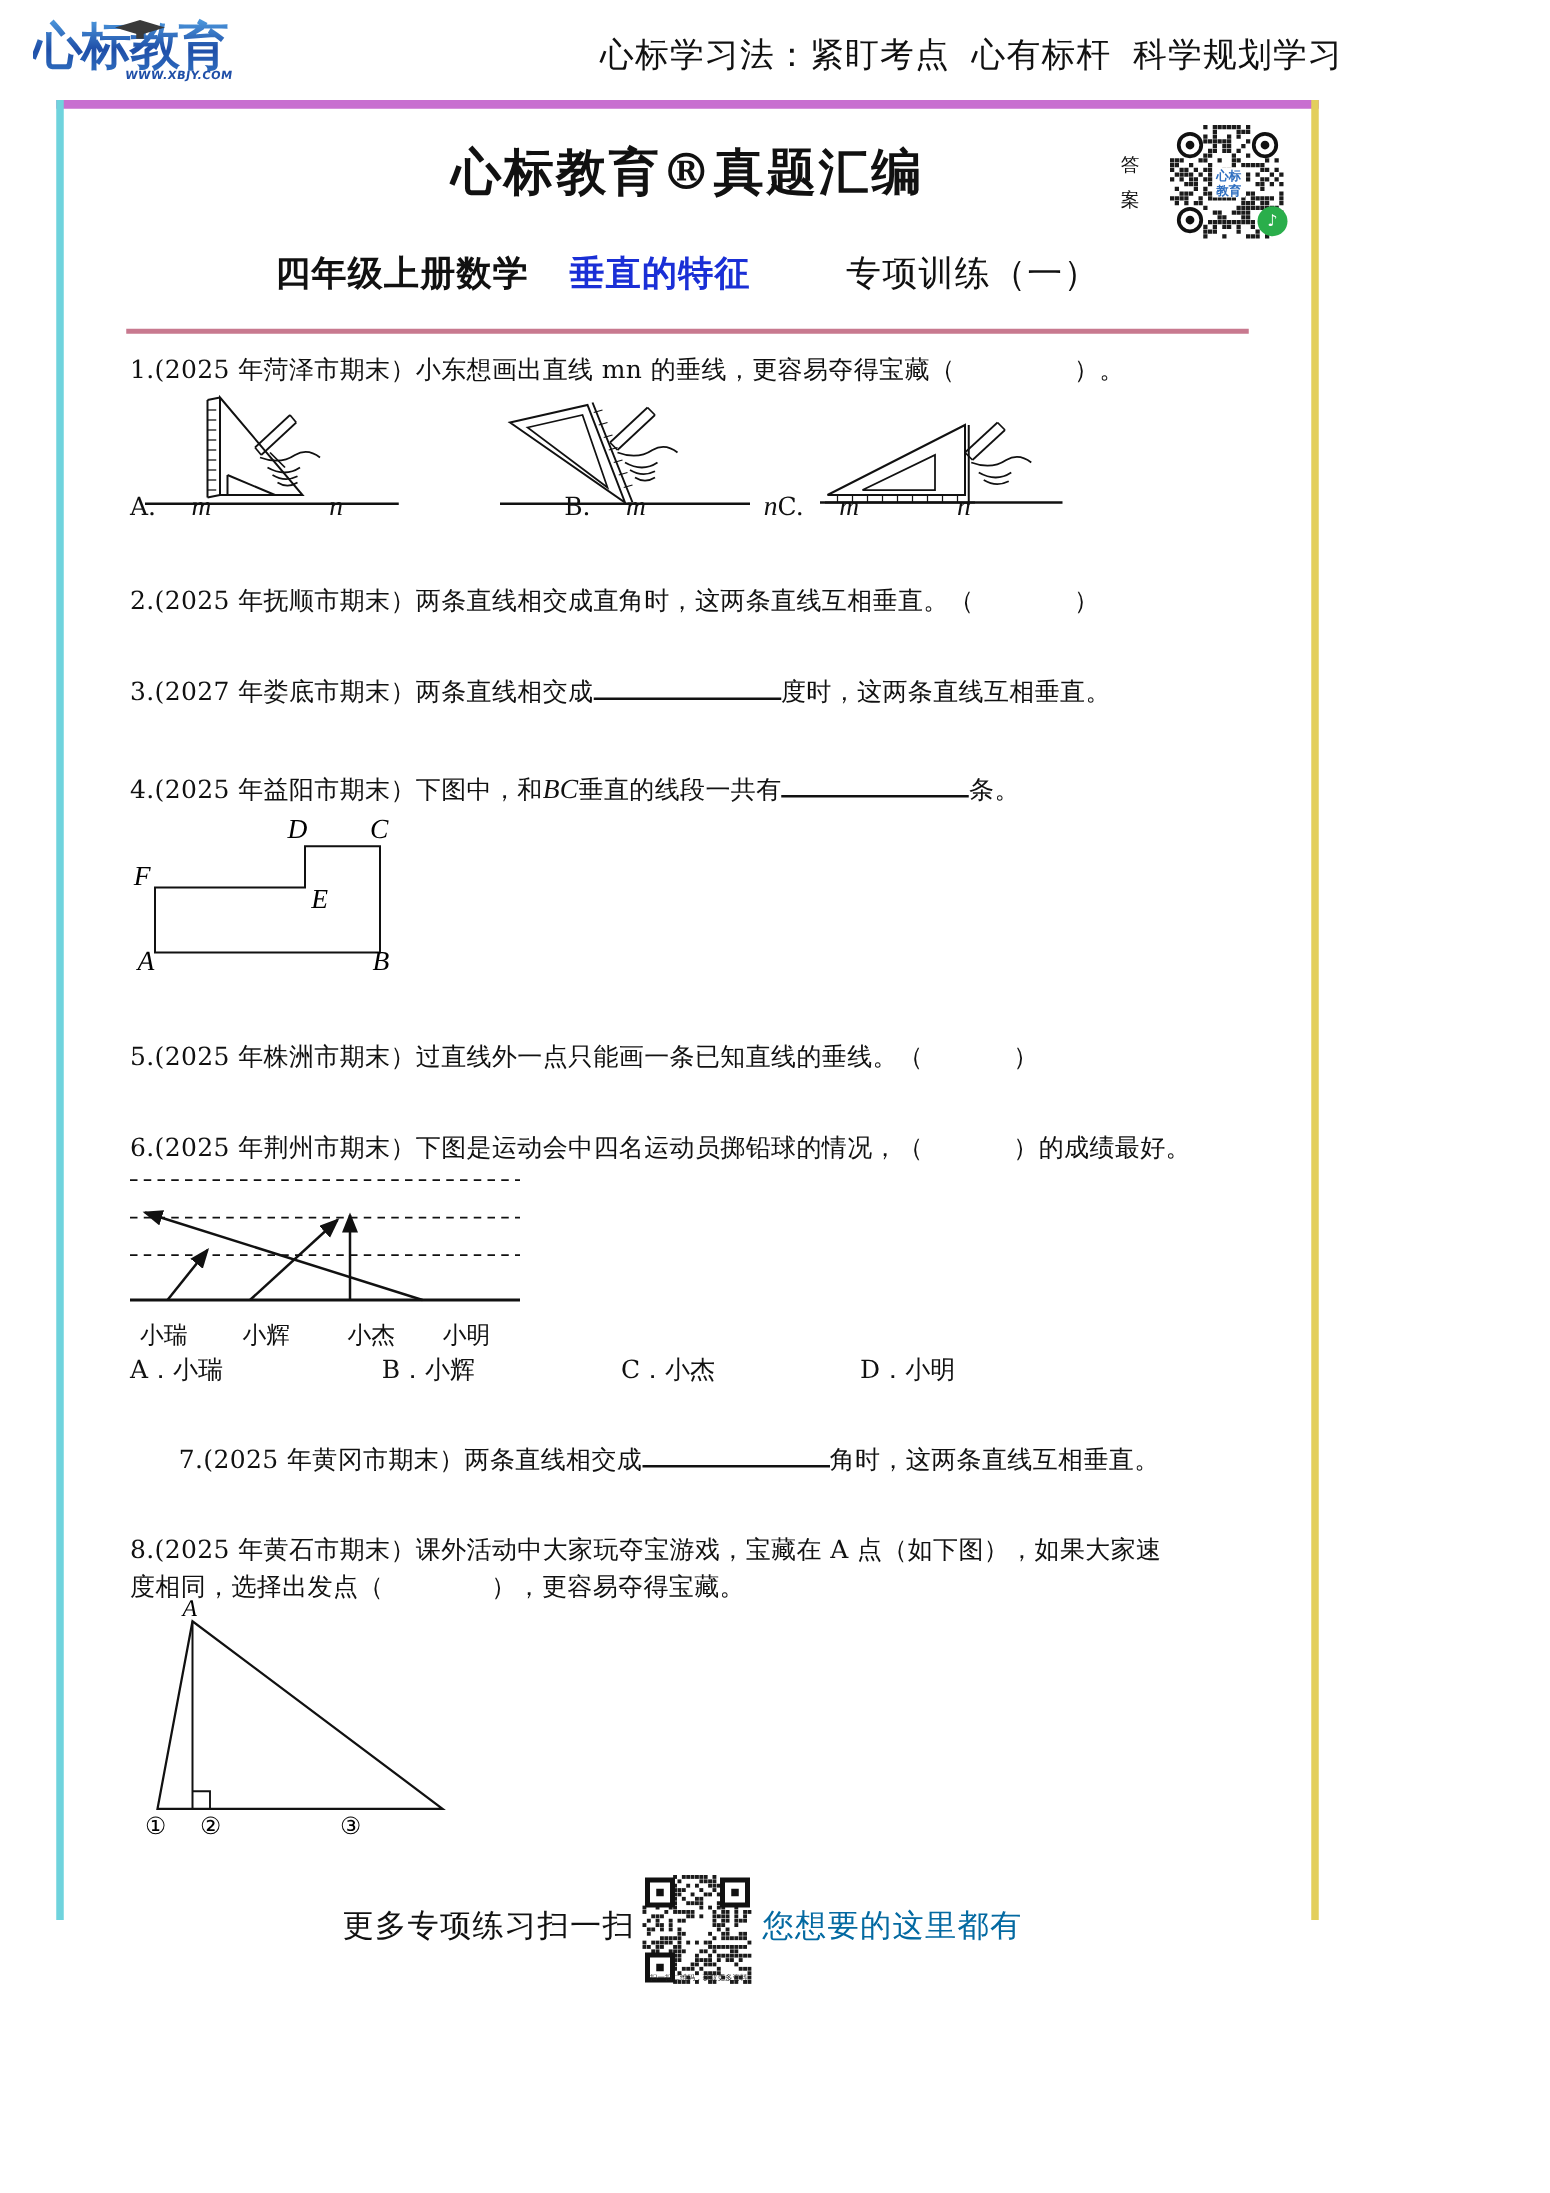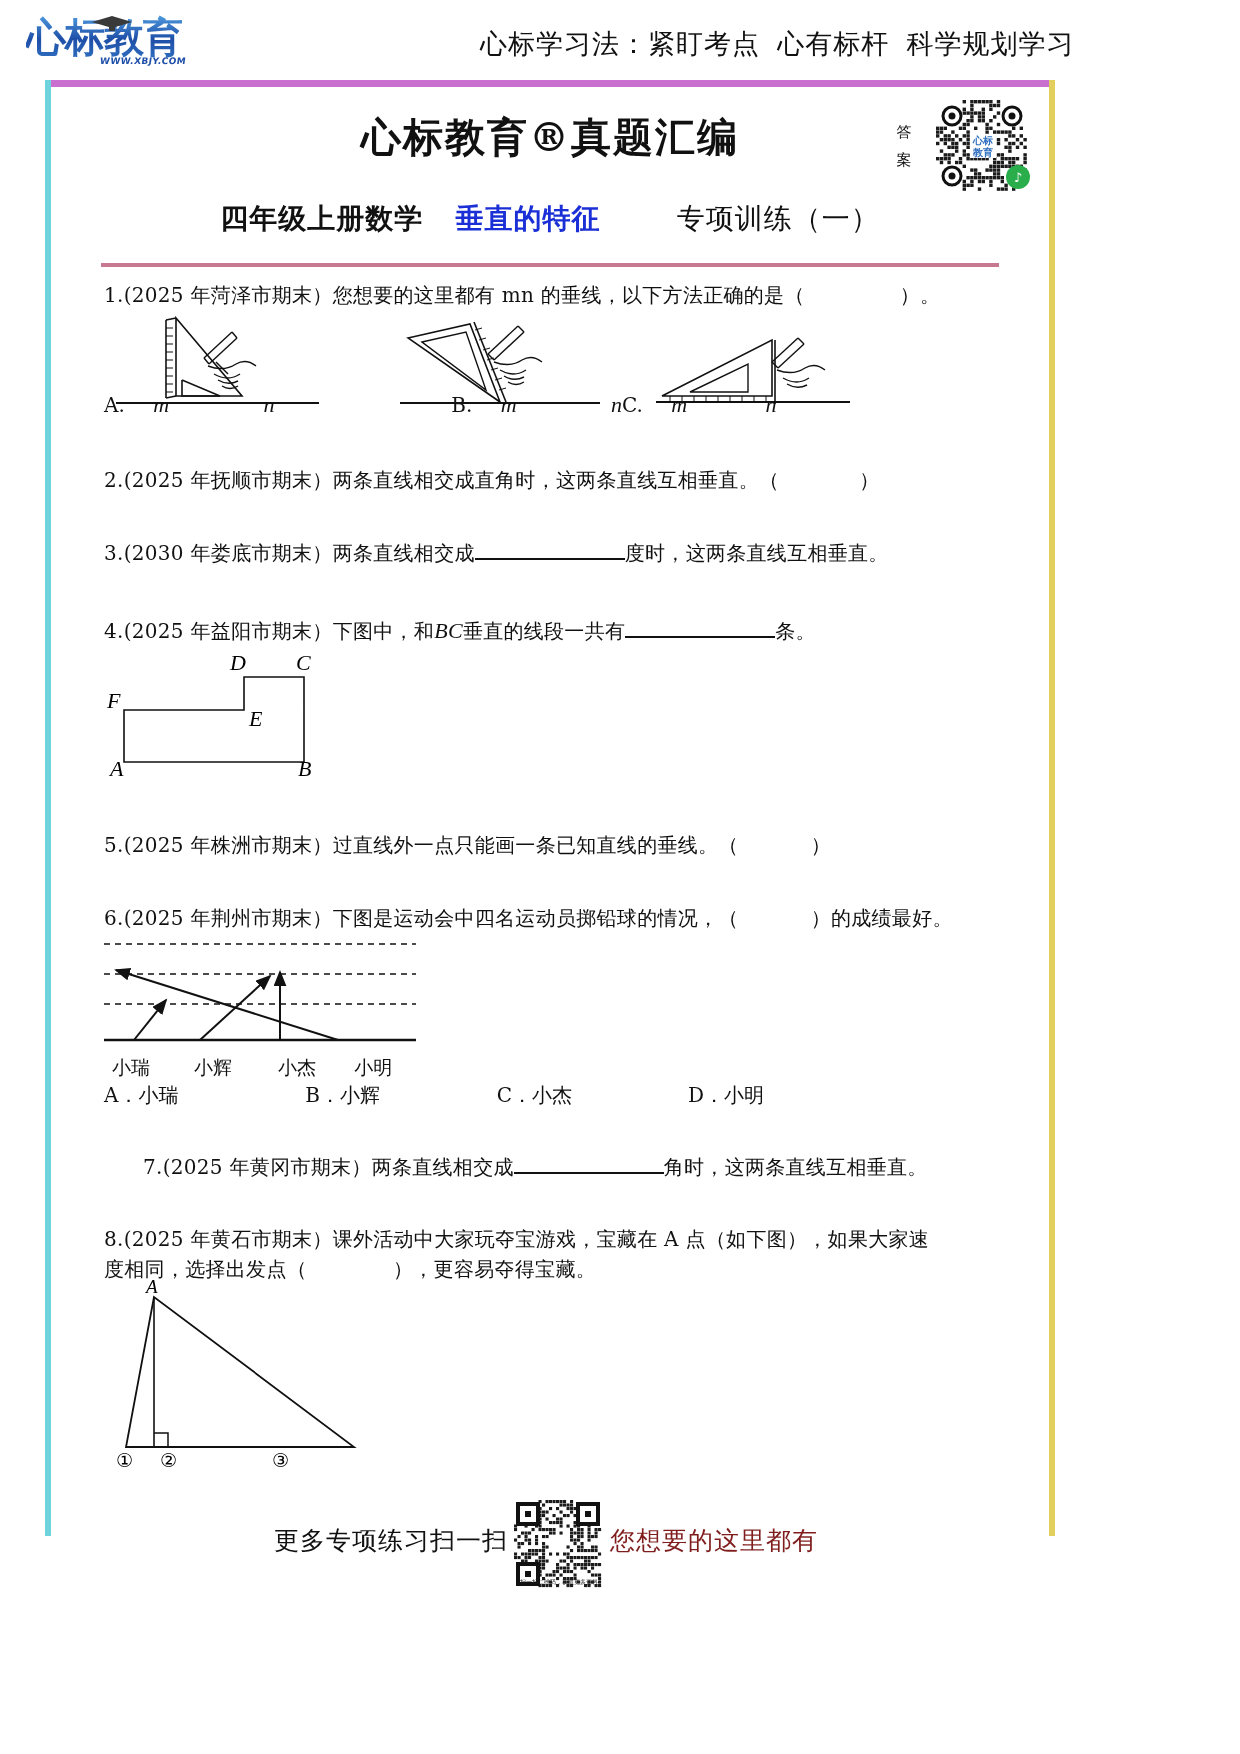--- a/index.html
+++ b/index.html
@@ -88,21 +88,21 @@
   .footer-cap {
     position:absolute; left:504px; top:1578px; width:110px; text-align:center;
     font-size:6px; color:#222; font-family:"DejaVu Sans", sans-serif;
   }
   .footer-left {
     position:absolute; left:274px; top:1524px;
     font-family:"DejaVu Serif", serif; font-size:25px; color:#111; letter-spacing:1px;
   }
   .footer-right {
     position:absolute; left:610px; top:1524px;
-    font-family:"DejaVu Serif", serif; font-size:25px; color:#7f1d1d; letter-spacing:1px;
+    font-family:"DejaVu Serif", serif; font-size:25px; color:#0369a1; letter-spacing:1px;
   }
   svg { display:block; overflow:visible; }
   .fig { position:absolute; }
 </style>
 </head>
 <body>
 
 <div class="page">
 
   <div class="masthead">
@@ -347,21 +347,21 @@
     <circle cx="16" cy="76" r="3.5" fill="#111"></circle>
     <rect x="34" y="34" width="26" height="24" fill="#fff"></rect>
     <text x="47" y="44" font-size="10" font-weight="bold" fill="#2f6fc0" text-anchor="middle" font-family="DejaVu Sans, sans-serif">心标</text>
     <text x="47" y="56" font-size="10" font-weight="bold" fill="#2f6fc0" text-anchor="middle" font-family="DejaVu Sans, sans-serif">教育</text>
   </svg>
   <div class="qr-wx">♪</div>
 
   <div class="rule"></div>
 
   <div class="q" style="top:280px;">
-    <span>1.</span><span>(2025 年菏泽市期末）</span><span>您想要的这里都有 mn 的垂线，以下方法正确的是（</span><span class="gap" style="width:95px;"></span><span>）。</span>
+    <span>1.</span><span>(2025 年菏泽市期末）</span><span>小东想画出直线 mn 的垂线，更容易夺得宝藏（</span><span class="gap" style="width:95px;"></span><span>）。</span>
   </div>
 
   <div class="fig" style="left:104px; top:318px;">
     <svg width="250" height="95" viewBox="0 0 250 95">
       <line x1="12" y1="85" x2="215" y2="85" stroke="#111" stroke-width="2"></line>
       <polygon points="72,0 138,78 72,78" fill="none" stroke="#111" stroke-width="1.6"></polygon>
       <line x1="62" y1="2" x2="62" y2="80" stroke="#111" stroke-width="1.6"></line>
       <line x1="62" y1="2" x2="72" y2="0" stroke="#111" stroke-width="1.6"></line>
       <line x1="62" y1="80" x2="72" y2="78" stroke="#111" stroke-width="1.6"></line>
       <g stroke="#111" stroke-width="1">
@@ -463,21 +463,21 @@
     <span>C.</span>
     <span class="mi" style="margin-left:22px;">m</span>
     <span class="mi" style="margin-left:72px;">n</span>
   </div>
 
   <div class="q" style="top:465px;">
     <span>2.</span><span>(2025 年抚顺市期末）</span><span>两条直线相交成直角时，这两条直线互相垂直。（</span><span class="gap" style="width:80px;"></span><span>）</span>
   </div>
 
   <div class="q" style="top:538px;">
-    <span>3.</span><span>(2030 年娄底市期末）</span><span>两条直线相交成</span><span class="blank" style="width:150px;"></span><span>度时，这两条直线互相垂直。</span>
+    <span>3.</span><span>(2027 年娄底市期末）</span><span>两条直线相交成</span><span class="blank" style="width:150px;"></span><span>度时，这两条直线互相垂直。</span>
   </div>
 
   <div class="q" style="top:616px;">
     <span>4.</span><span>(2025 年益阳市期末）</span><span>下图中，和</span><span class="mi">BC</span><span>垂直的线段一共有</span><span class="blank" style="width:150px;"></span><span>条。</span>
   </div>
 
   <div class="fig" style="left:104px; top:652px;">
     <svg width="330" height="125" viewBox="0 0 330 125">
 
       <polygon points="20,58 140,58 140,25 200,25 200,110 20,110" fill="none" stroke="#111" stroke-width="1.6"></polygon>

